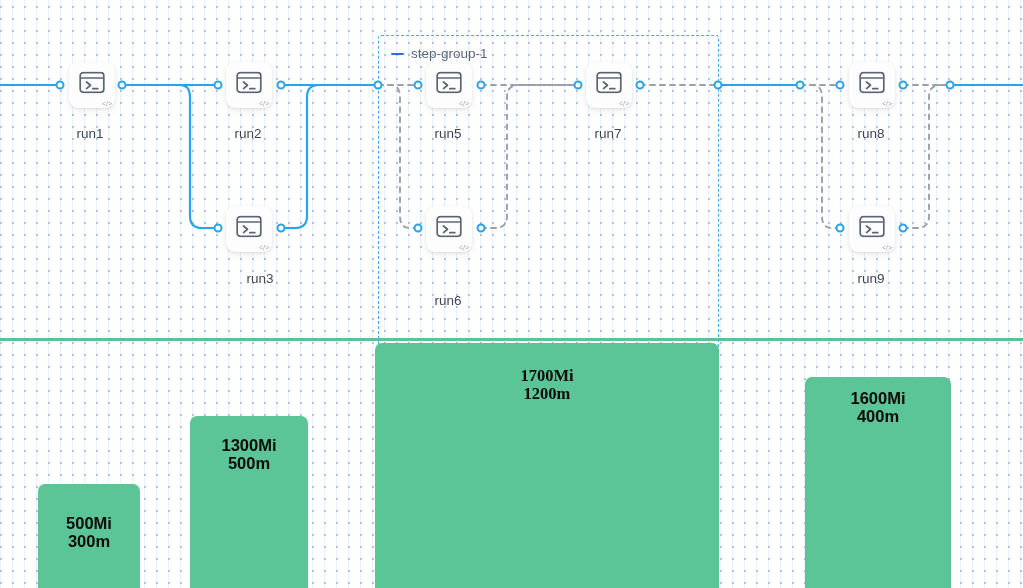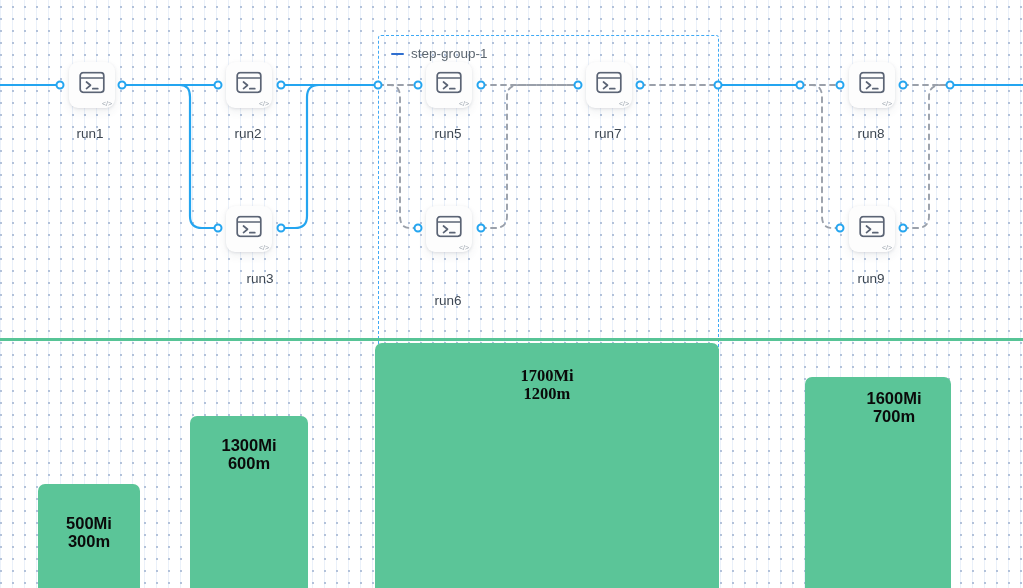--- a/index.html
+++ b/index.html
@@ -314,31 +314,31 @@
   <div class="metric-block" style="left:38px; top:484px; width:102px; height:110px;">
     <div class="metric-text" style="top:30px;">
       <div>500Mi</div>
       <div>300m</div>
     </div>
   </div>
 
   <div class="metric-block" style="left:190px; top:416px; width:118px; height:178px;">
     <div class="metric-text" style="top:20px;">
       <div>1300Mi</div>
-      <div>600m</div>
+      <div>500m</div>
     </div>
   </div>
 
   <div class="metric-block" style="left:375px; top:343px; width:344px; height:251px;">
     <div class="metric-text" style="top:24px;font-family:Liberation Serif, serif;">
       <div>1700Mi</div>
       <div>1200m</div>
     </div>
   </div>
 
   <div class="metric-block" style="left:805px; top:377px; width:146px; height:217px;">
-    <div class="metric-text" style="top:12px;margin-left:16px;">
+    <div class="metric-text" style="top:12px;">
       <div>1600Mi</div>
-      <div>700m</div>
+      <div>400m</div>
     </div>
   </div>
 
 </div>
 
 </body></html>

